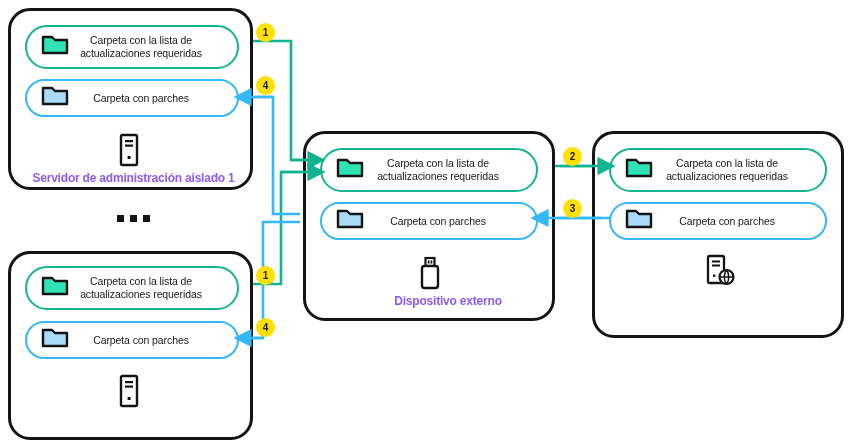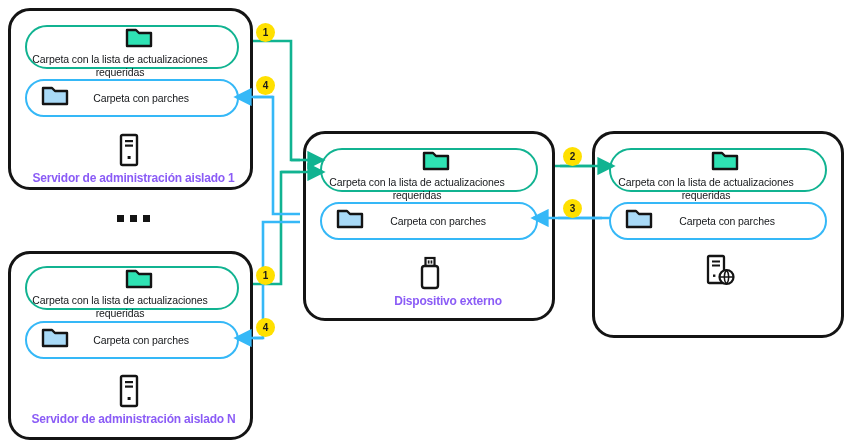--- a/index.html
+++ b/index.html
@@ -23,21 +23,21 @@
   
   .pill{
     position:absolute;
     box-sizing:border-box;
     border-radius:999px;
     background:#ffffff;
     display:flex;
     align-items:center;
     z-index:5;
   }
-  .pill.green{border:2px solid #11b391;flex-direction:column;}
+  .pill.green{border:2px solid #11b391;}
   .pill.blue{border:2px solid #35b8f7;}
 
   .pill .folder{flex:0 0 auto;margin-left:14px;}
   .pill .ptxt{
     flex:1 1 auto;
     text-align:center;
     font-size:10.5px;
     line-height:13px;
     letter-spacing:-0.1px;
     color:#15171a;
@@ -170,21 +170,20 @@
 
     <span class="devicon" style="left:105px;top:120px;">
       <svg width="26" height="34" viewBox="0 0 26 34">
         <rect x="5" y="2" width="16" height="30" rx="1.5" fill="#fff" stroke="#141414" stroke-width="2.4"></rect>
         <rect x="9" y="7" width="8" height="2.2" fill="#141414"></rect>
         <rect x="9" y="11.5" width="8" height="2.2" fill="#141414"></rect>
         <rect x="11.6" y="23" width="3" height="3" fill="#141414"></rect>
       </svg>
     </span>
 
-    <div class="caption" style="left:0;top:158px;width:245px;">Servidor de administración aislado N</div>
   </div>
 
   <div class="panel" style="left:303px;top:131px;width:252px;height:190px;">
 
     <div class="pill green" style="left:14px;top:14px;width:218px;height:44px;">
       <span class="folder">
         <svg width="28" height="22" viewBox="0 0 28 22">
           <path d="M2,3 h9 l3,3 h12 v13 h-24 z" fill="#2fe3b4" stroke="#141414" stroke-width="2.4" stroke-linejoin="round"></path>
         </svg>
       </span>

